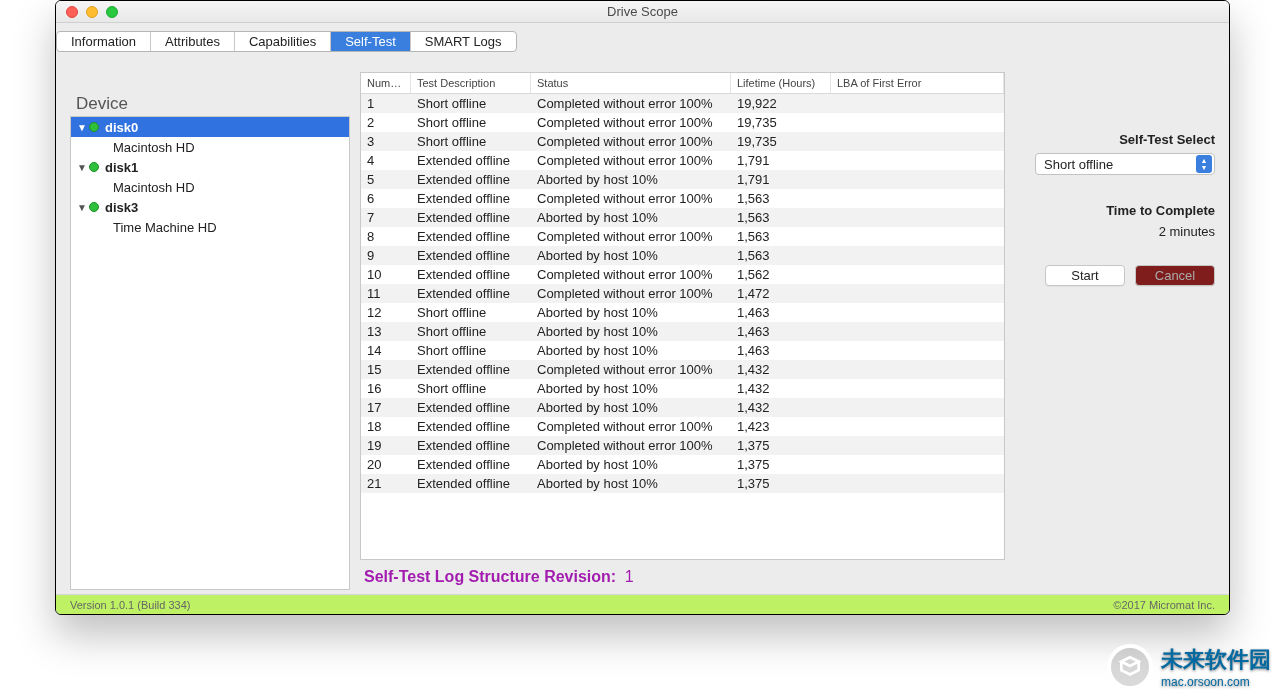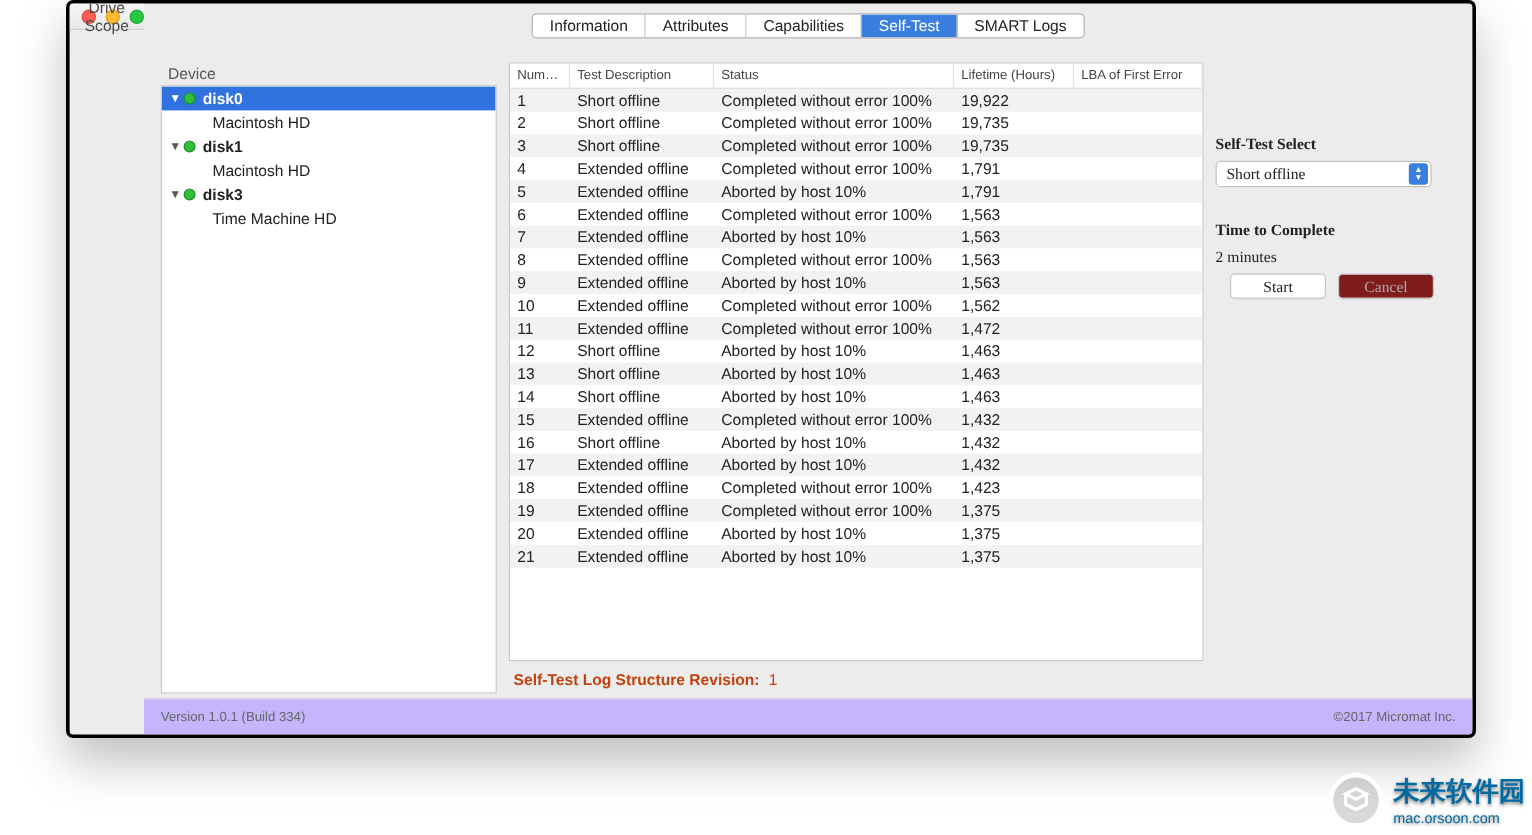--- a/index.html
+++ b/index.html
@@ -12,26 +12,26 @@
     height: 696px;
     position: relative;
   }
   .window {
     position: absolute;
     left: 55px;
     top: 0;
     width: 1175px;
     height: 615px;
     background: #ececec;
-    border: 3px solid #000000;
+    border: 1px solid #000000;
     border-radius: 6px;
     box-shadow: 0 20px 40px rgba(0,0,0,0.25);
     overflow: hidden;
     display: flex;
-    flex-direction: row;
+    flex-direction: column;
   }
   .titlebar {
     height: 22px;
     background: linear-gradient(#f6f6f6,#e8e8e8);
     border-bottom: 1px solid #d0d0d0;
     display: flex;
     align-items: center;
     position: relative;
   }
   .traffic {
@@ -46,21 +46,21 @@
   .tl.yel { background:#febc2e; border:0.5px solid #e1a123;}
   .tl.grn { background:#28c840; border:0.5px solid #1fa833;}
   .title {
     position:absolute; left:0; right:0; text-align:center;
     font-size:13px; color:#4a4a4a;
   }
   .body {
     flex:1; display:flex; flex-direction:column;
   }
   .toprow {
-    display:flex; justify-content:center; padding:8px 0 20px;
+    display:flex; padding:8px 0 20px;
   }
   .segmented {
     display:flex; border:1px solid #b5b5b5; border-radius:4px; overflow:hidden;
     background:#fff; font-size:13px;
   }
   .segmented > div {
     padding:2px 14px; border-right:1px solid #c8c8c8; cursor:default;
     color:#222; white-space:nowrap;
   }
   .segmented > div:last-child { border-right:none; }
@@ -68,21 +68,21 @@
     background:#3a7fdd; color:#ffffff;
   }
   .content {
     flex:1; display:flex; gap:10px; padding: 0 14px 4px 14px;
   }
   .sidebar {
     width: 280px;
     display:flex; flex-direction:column;
   }
   .device-label {
-    font-size:13px; color:#555; padding:2px 6px;
+    font-size:17px; color:#555; padding:2px 6px;margin-top:20px;
   }
   .tree {
     flex:1; background:#fff; border:1px solid #c8c8c8;
     overflow:auto;
   }
   .node {
     display:flex; align-items:center; height:20px; padding-left:6px;
     white-space:nowrap;
   }
   .node.sel { background:#2f72e0; color:#fff; }
@@ -118,52 +118,52 @@
     white-space:nowrap; overflow:hidden; text-overflow:ellipsis;
   }
   .tbody { flex:1; overflow:auto; }
   .trow > div {
     padding:2px 6px; font-size:13px; color:#222;
     white-space:nowrap; overflow:hidden; text-overflow:ellipsis;
   }
   .trow { height:19px; align-items:center; }
   .trow.alt { background:#f2f2f2; }
   .revision {
-    padding:8px 4px 4px; font-size:13px; font-weight:bold; color:#c2410c;
+    padding:8px 4px 4px; font-size:16px; font-weight:bold; color:#a21caf;
   }
   .revision .val { font-weight:normal; margin-left:4px; }
   .rightpanel {
-    width: 200px; display:flex; flex-direction:column; align-items:flex-start;
-    padding-top:60px; gap:6px;font-family:Liberation Serif, serif;
+    width: 200px; display:flex; flex-direction:column; align-items:flex-end;
+    padding-top:60px; gap:6px;
   }
   .rp-label { font-weight:bold; font-size:13px; }
   .select {
     width: 180px; height:22px; background:#fff;
     border:1px solid #c2c2c2; border-radius:4px;
     display:flex; align-items:center; justify-content:space-between;
     padding:0 2px 0 8px; font-size:13px;
   }
   .select .arrows {
     width:16px; height:18px; background:#3a7fdd; border-radius:3px;
     display:flex; flex-direction:column; align-items:center; justify-content:center;
     color:#fff; font-size:7px; line-height:7px; gap:0;
   }
   .rp-time-label { font-weight:bold; margin-top:22px; }
-  .rp-time { font-size:13px; }
+  .rp-time { font-size:13px; margin-bottom:20px; }
   .btnrow { display:flex; gap:10px;margin-left:12px; }
   .btn {
     width:80px; height:21px; background:#fff; border:1px solid #c6c6c6;
     border-radius:4px; font-size:13px; text-align:center; line-height:19px;
     box-shadow: 0 1px 0 rgba(0,0,0,0.04);
   }
   .btn.dis { color:#aaa; background:#7f1d1d; }
   .footer {
-    height:30px; border-top:1px solid #d5d5d5;
+    height:20px; border-top:1px solid #d5d5d5;
     display:flex; align-items:center; justify-content:space-between;
-    padding:0 14px; font-size:11px; color:#666; background:#c4b5fd;
+    padding:0 14px; font-size:11px; color:#666; background:#bef264;
   }
   .watermark {
     position:absolute; right:6px; bottom:6px;
     font-size:22px; color:#0369a1; font-weight:bold;
     text-shadow:0 1px 3px rgba(0,0,0,0.5);
     display:flex; align-items:center; gap:8px;
   }
   .watermark .circ {
     width:46px; height:46px; border-radius:50%; border:4px solid #fff;
     display:flex; align-items:center; justify-content:center;

